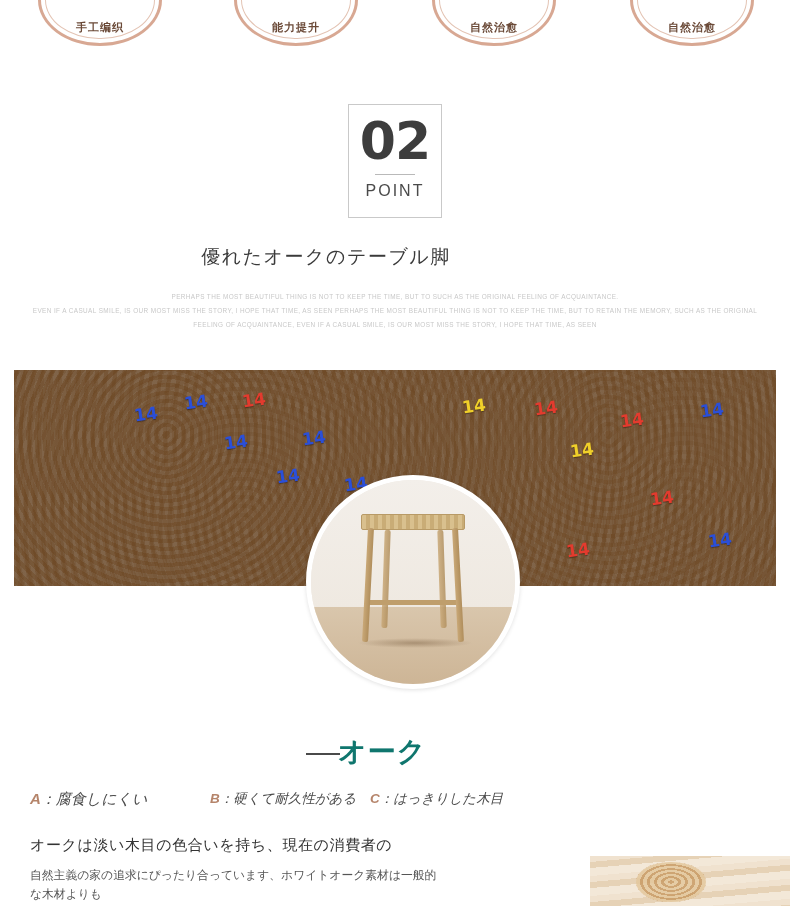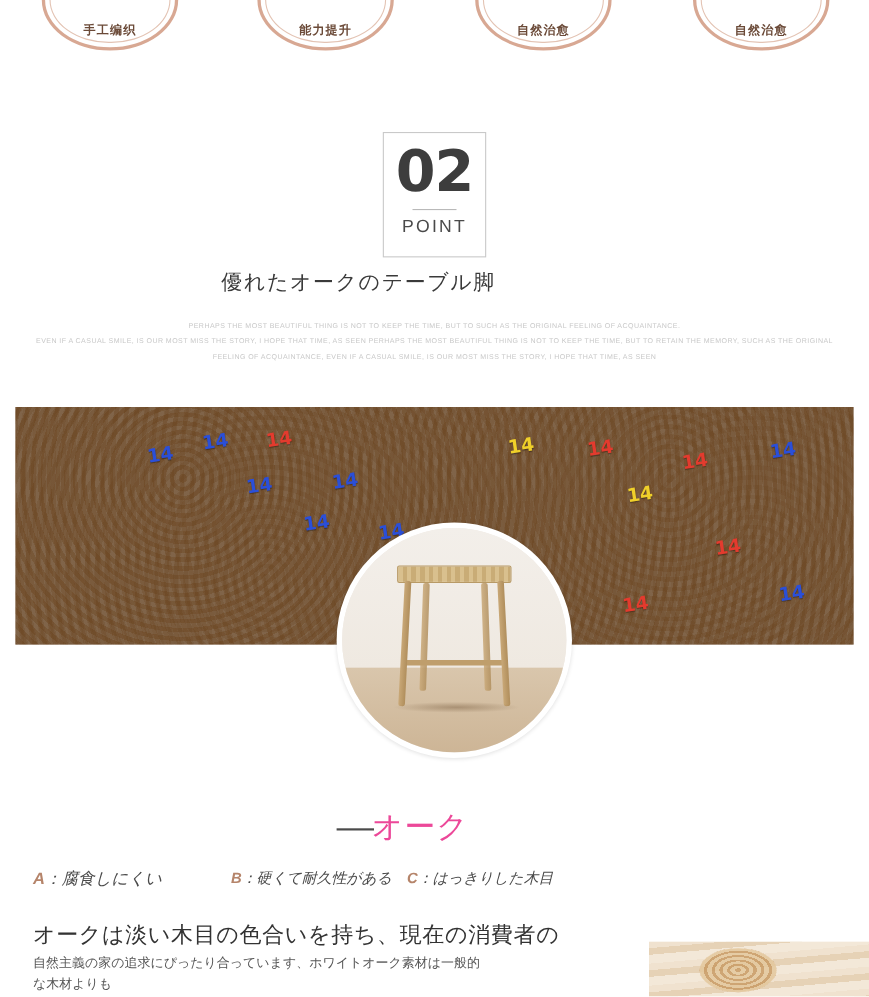--- a/index.html
+++ b/index.html
@@ -66,21 +66,20 @@
   .point-box {
     position: absolute;
     left: 348px;
     top: 104px;
     width: 94px;
     height: 114px;
     border: 1px solid #c9c9c9;
     box-sizing: border-box;
     background: #ffffff;
     text-align: center;
-    margin-top: 16px;
   }
   .point-number {
     margin-top: 9px;
     font-size: 52px;
     line-height: 54px;
     font-weight: bold;
     color: #3d3d3d;
     letter-spacing: -1px;
     font-family: "DejaVu Sans", sans-serif;
   }
@@ -256,22 +255,22 @@
     top: 17px;
     width: 34px;
     height: 2px;
     background: #4a4a4a;
   }
   .oak-big {
     position: absolute;
     left: 304px;
     top: -3px;
     font-size: 28px;
-    font-weight: normal;
-    color: #ec4899;
+    font-weight: bold;
+    color: #0f766e;
     letter-spacing: 1px;
     white-space: nowrap;
   }
 
   .feature-row {
     position: absolute;
     left: 30px;
     top: 790px;
     width: 720px;
     height: 22px;
@@ -285,21 +284,21 @@
   }
   .feature .fa { color: #b5846a; font-weight: bold; }
   .f1 { left: 0; font-size: 15px; }
   .f2 { left: 180px; }
   .f3 { left: 340px; }
 
   .para-title {
     position: absolute;
     left: 30px;
     top: 836px;
-    font-size: 20px;
+    font-size: 15px;
     color: #333333;
     letter-spacing: .6px;
     white-space: nowrap;
   }
   .para-body {
     position: absolute;
     left: 30px;
     top: 866px;
     width: 410px;
     font-size: 11.8px;

